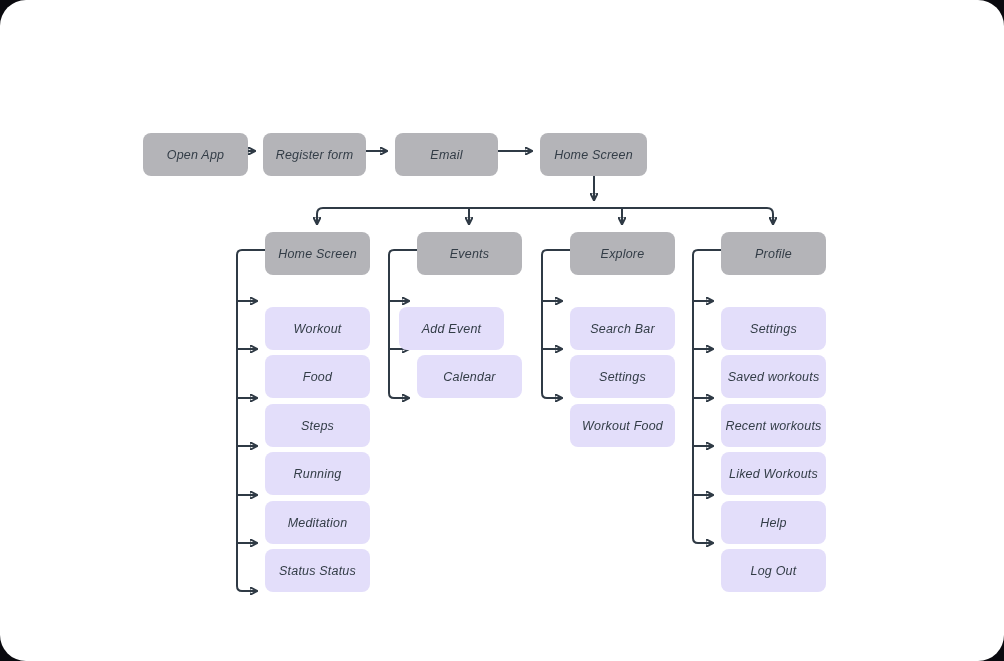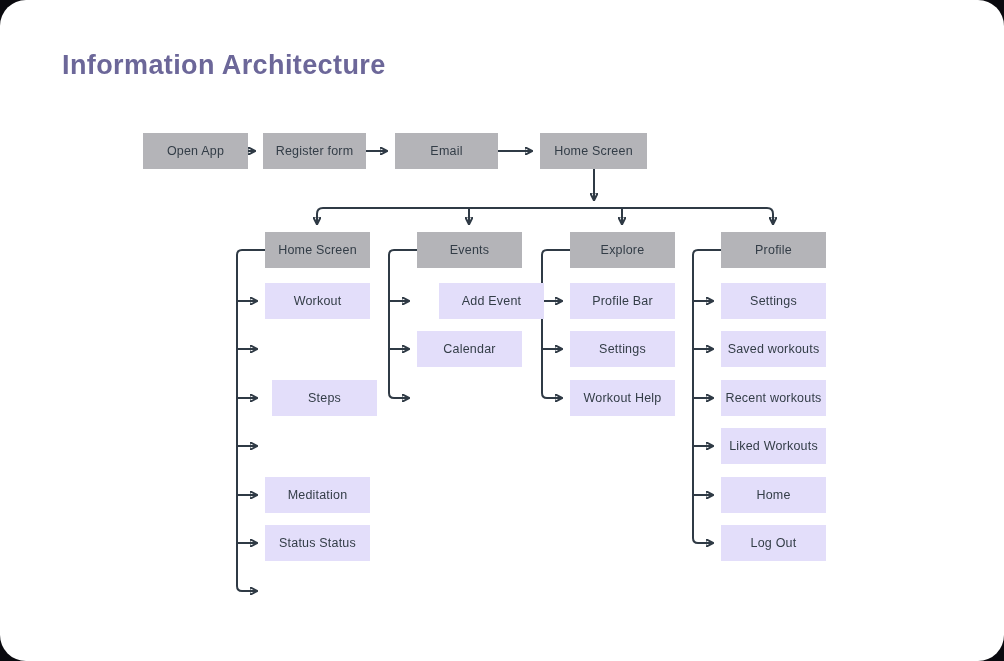--- a/index.html
+++ b/index.html
@@ -27,39 +27,39 @@
     position: absolute;
     left: 0; top: 0;
   }
   .connectors path {
     fill: none;
     stroke: #2F3A45;
     stroke-width: 2;
   }
   .node {
     position: absolute;
-    height: 36px;
-    border-radius: 0;
+    height: 43px;
+    border-radius: 8px;
     display: flex;
     align-items: center;
     justify-content: center;
     font-size: 12.5px;
     letter-spacing: 0.2px;
     color: #333D47;
     white-space: nowrap;
+    font-style: italic;
   }
   .node.gray { background: #B4B4B8; }
-  .node.lav  { background: #E3DEFA; }
+  .node.lav  { background: #E3DEFA; margin-top: 24px; }
 </style>
 </head>
 <body>
 
 <div class="frame">
 
-  <div class="page-title">Information Architecture</div>
 
   <svg class="connectors" width="1004" height="661" viewBox="0 0 1004 661" aria-hidden="true">
     <defs>
       <marker id="arw" viewBox="0 0 8 8" refX="7.5" refY="4" markerWidth="8" markerHeight="8" orient="auto-start-reverse" markerUnits="userSpaceOnUse">
         <path d="M0,0 L8,4 L0,8 Z" fill="#2F3A45" stroke="none"></path>
       </marker>
     </defs>
 
     <path d="M248 151 H255" marker-end="url(#arw)"></path>
     <path d="M366 151 H387" marker-end="url(#arw)"></path>
@@ -99,31 +99,33 @@
   <div class="node gray" style="left:263px; top:133px; width:103px">Register form</div>
   <div class="node gray" style="left:395px; top:133px; width:103px">Email</div>
   <div class="node gray" style="left:540px; top:133px; width:107px">Home Screen</div>
 
   <div class="node gray" style="left:265px; top:232px; width:105px">Home Screen</div>
   <div class="node gray" style="left:417px; top:232px; width:105px">Events</div>
   <div class="node gray" style="left:570px; top:232px; width:105px">Explore</div>
   <div class="node gray" style="left:721px; top:232px; width:105px">Profile</div>
 
   <div class="node lav" style="left:265px; top:283px; width:105px">Workout</div>
-  <div class="node lav" style="left:272px; top:380px; width:105px">Steps</div>
+  <div class="node lav" style="left:265px; top:331px; width:105px">Food</div>
+  <div class="node lav" style="left:265px; top:380px; width:105px">Steps</div>
+  <div class="node lav" style="left:265px; top:428px; width:105px">Running</div>
   <div class="node lav" style="left:265px; top:477px; width:105px">Meditation</div>
   <div class="node lav" style="left:265px; top:525px; width:105px">Status Status</div>
 
-  <div class="node lav" style="left:439px; top:283px; width:105px">Add Event</div>
+  <div class="node lav" style="left:399px; top:283px; width:105px">Add Event</div>
   <div class="node lav" style="left:417px; top:331px; width:105px">Calendar</div>
 
-  <div class="node lav" style="left:570px; top:283px; width:105px">Profile Bar</div>
+  <div class="node lav" style="left:570px; top:283px; width:105px">Search Bar</div>
   <div class="node lav" style="left:570px; top:331px; width:105px">Settings</div>
-  <div class="node lav" style="left:570px; top:380px; width:105px">Workout Help</div>
+  <div class="node lav" style="left:570px; top:380px; width:105px">Workout Food</div>
 
   <div class="node lav" style="left:721px; top:283px; width:105px">Settings</div>
   <div class="node lav" style="left:721px; top:331px; width:105px">Saved workouts</div>
   <div class="node lav" style="left:721px; top:380px; width:105px">Recent workouts</div>
   <div class="node lav" style="left:721px; top:428px; width:105px">Liked Workouts</div>
-  <div class="node lav" style="left:721px; top:477px; width:105px">Home</div>
+  <div class="node lav" style="left:721px; top:477px; width:105px">Help</div>
   <div class="node lav" style="left:721px; top:525px; width:105px">Log Out</div>
 
 </div>
 
 </body></html>

